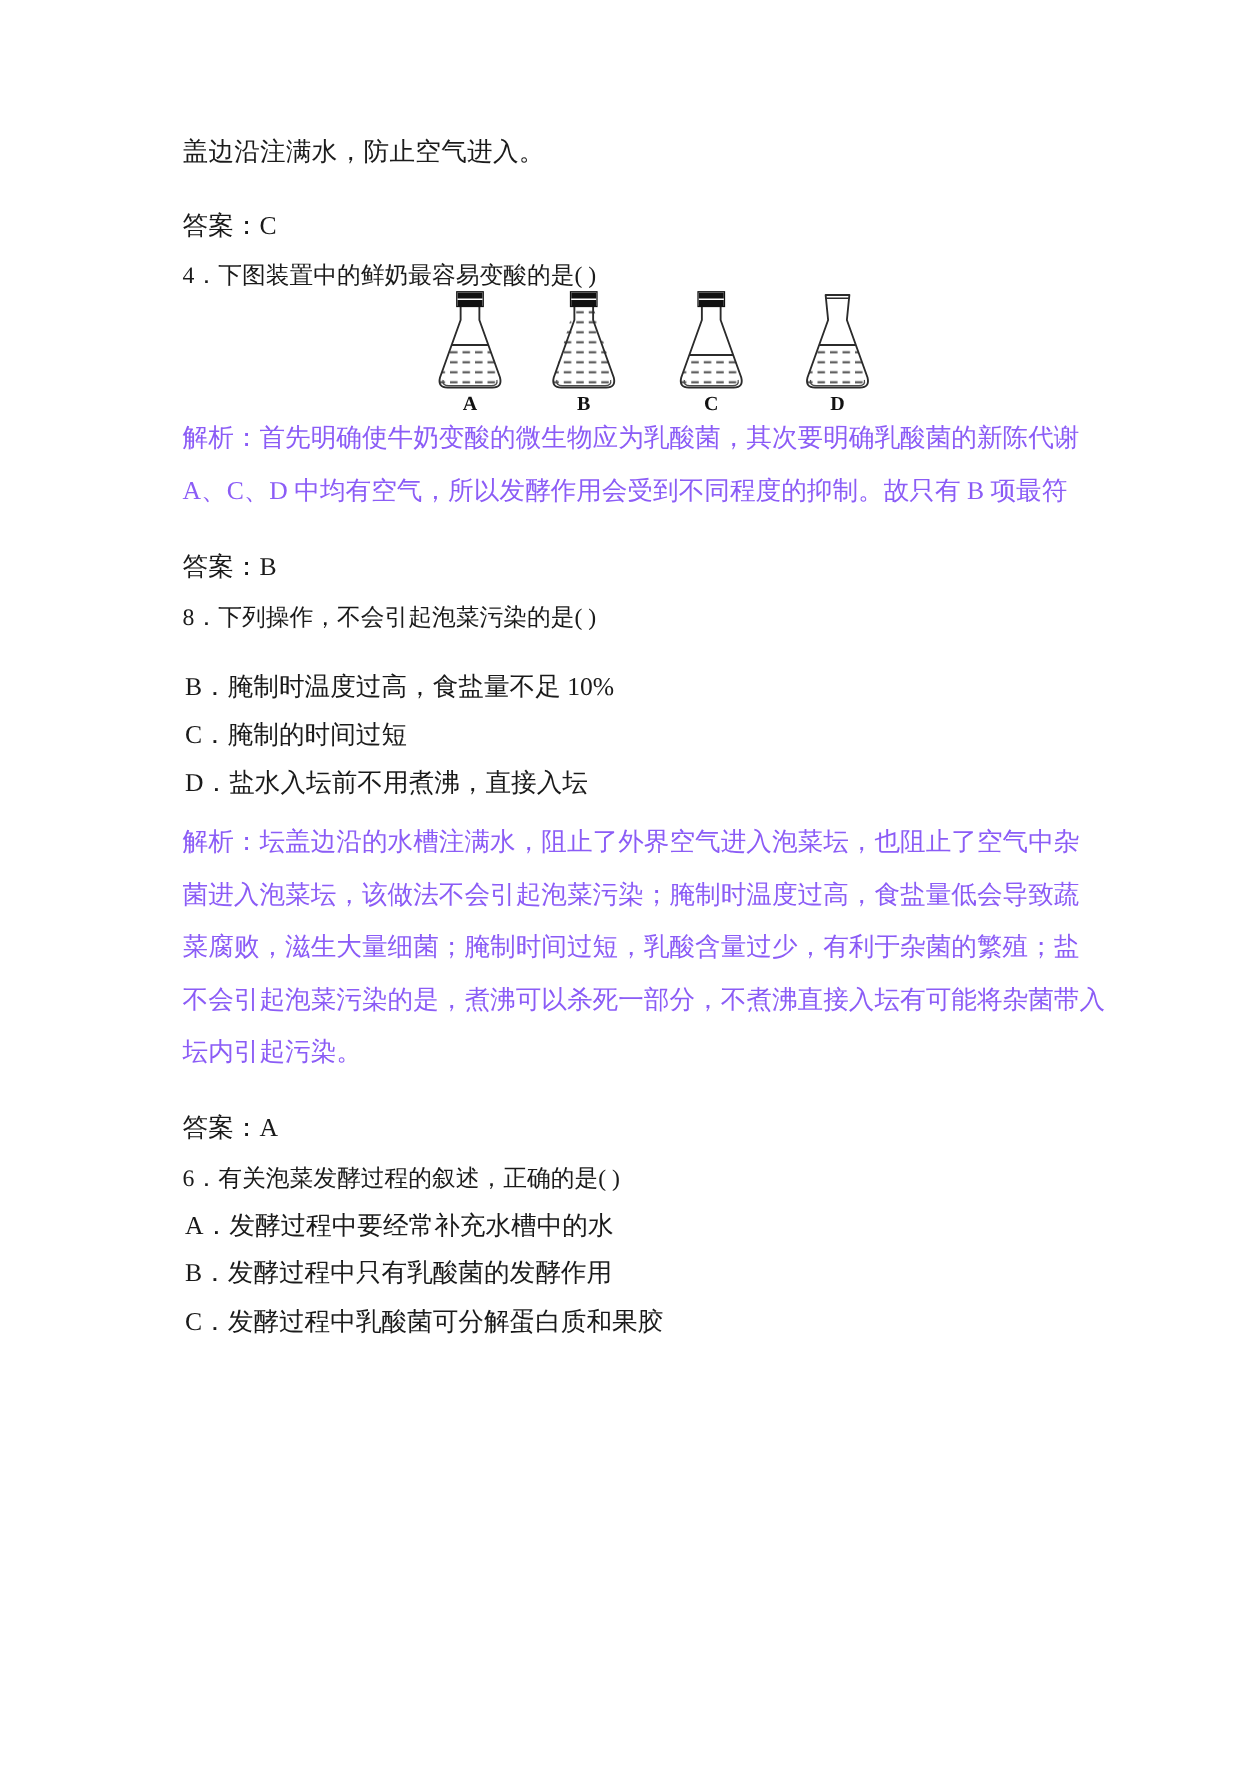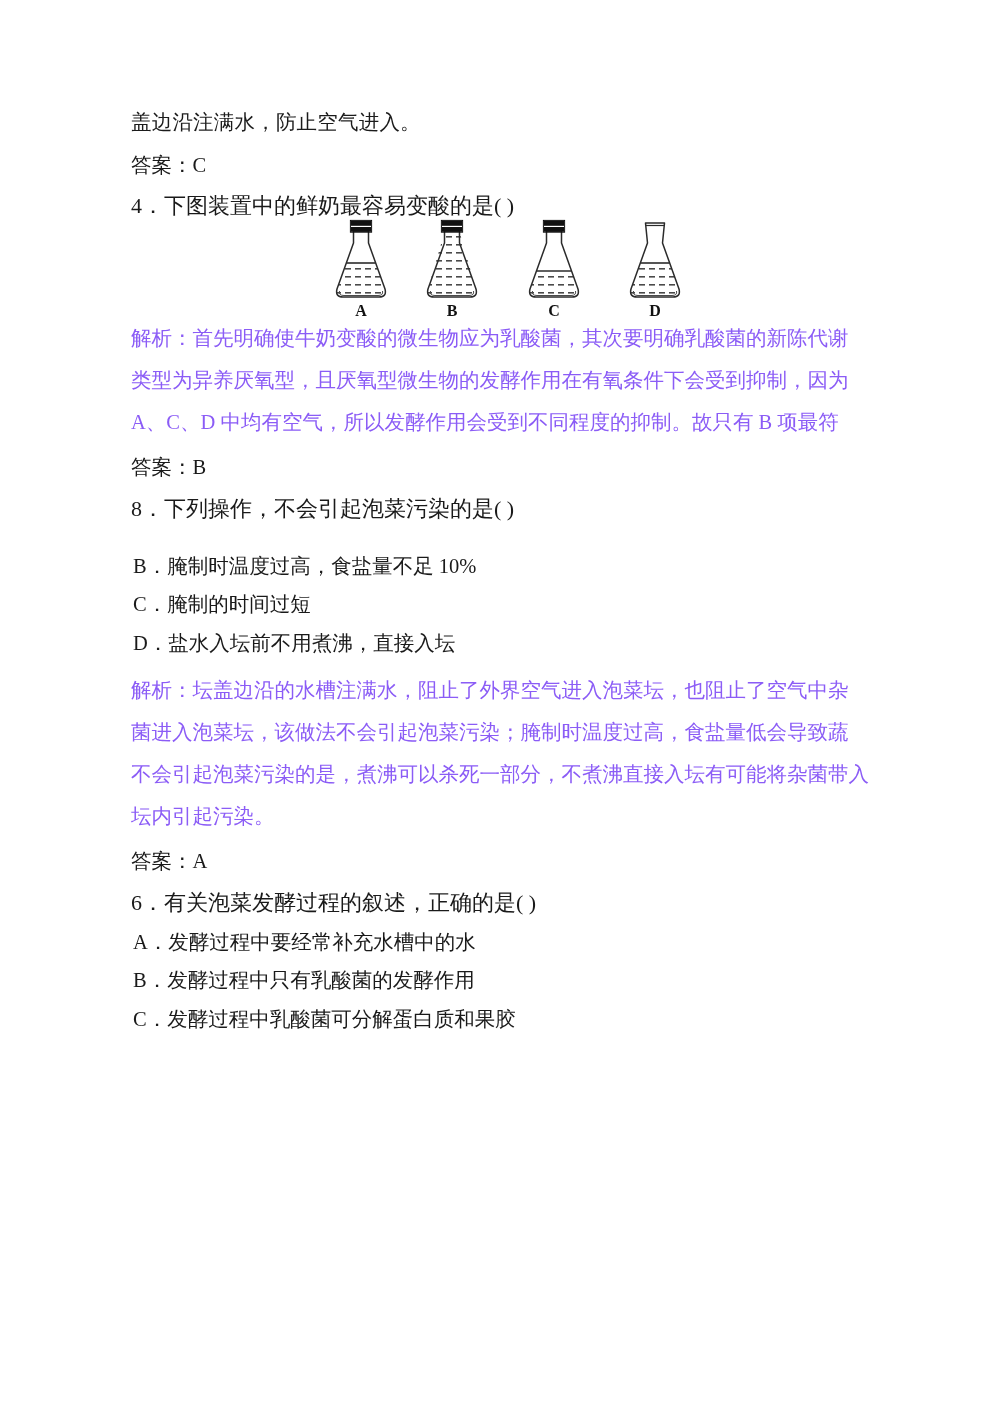--- a/index.html
+++ b/index.html
@@ -15,21 +15,21 @@
   .page {
     position: relative;
     width: 1000px;
     height: 1414px;
     background: #ffffff;
     margin: 0 auto;
     overflow: hidden;
   }
   .content {
     position: absolute;
-    left: 131px;
+    left: 146px;
     top: 112px;
     width: 712px;
   }
   
   .line {
     font-size: 20.5px;
     line-height: 1;
     letter-spacing: 0.2px;
     color: #1b1b1b;
     white-space: nowrap;
@@ -45,34 +45,35 @@
     display: block;
     white-space: nowrap;
   }
   .sp-a { height: 22px; }
   .sp-b { height: 20px; }
   .sp-c { height: 18px; }
   .sp-d { height: 16px; }
   .sp-e { height: 14px; }
 
   .qline {
-    font-size: 22px;
+    font-size: 19px;
     line-height: 1;
     white-space: nowrap;
   }
   .opt {
     font-size: 20.5px;
     line-height: 1;
     white-space: nowrap;
     padding-left: 2px;
   }
   .ans {
     font-size: 20.5px;
     line-height: 1;
     white-space: nowrap;
+    margin-top: 16px;
   }
 
   
   .figure {
     position: relative;
     width: 712px;
     height: 100px;
   }
   .flask-row {
     position: absolute;
@@ -221,41 +222,41 @@
             <line x1="21.5" y1="46" x2="50.5" y2="46" stroke="#2b2b2b" stroke-width="1.6"></line>
           </svg>
           <div class="flask-letter">D</div>
         </div>
 
       </div>
     </div>
 
     <div class="para">
       <span class="ln">解析：首先明确使牛奶变酸的微生物应为乳酸菌，其次要明确乳酸菌的新陈代谢</span>
-      <span class="ln">类型为异养厌氧型，且厌氧型微生物的发酵作用在有氧条件下会受到抑制，因为</span>
       <span class="ln">A、C、D 中均有空气，所以发酵作用会受到不同程度的抑制。故只有 B 项最符</span>
     </div>
     <div class="sp-e"></div>
 
     <div class="ans">答案：B</div>
     <div class="sp-b"></div>
 
     <div class="qline">8．下列操作，不会引起泡菜污染的是(        )</div>
     <div class="sp-c"></div>
     <div class="sp-c"></div>
     <div class="opt">B．腌制时温度过高，食盐量不足 10%</div>
     <div class="sp-c"></div>
     <div class="opt">C．腌制的时间过短</div>
     <div class="sp-c"></div>
     <div class="opt">D．盐水入坛前不用煮沸，直接入坛</div>
     <div class="sp-d"></div>
 
     <div class="para">
       <span class="ln">解析：坛盖边沿的水槽注满水，阻止了外界空气进入泡菜坛，也阻止了空气中杂</span>
       <span class="ln">菌进入泡菜坛，该做法不会引起泡菜污染；腌制时温度过高，食盐量低会导致蔬</span>
+      <span class="ln">菜腐败，滋生大量细菌；腌制时间过短，乳酸含量过少，有利于杂菌的繁殖；盐</span>
       <span class="ln">不会引起泡菜污染的是，煮沸可以杀死一部分，不煮沸直接入坛有可能将杂菌带入</span>
       <span class="ln">坛内引起污染。</span>
     </div>
     <div class="sp-e"></div>
 
     <div class="ans">答案：A</div>
     <div class="sp-b"></div>
 
     <div class="qline">6．有关泡菜发酵过程的叙述，正确的是(        )</div>
     <div class="sp-c"></div>

